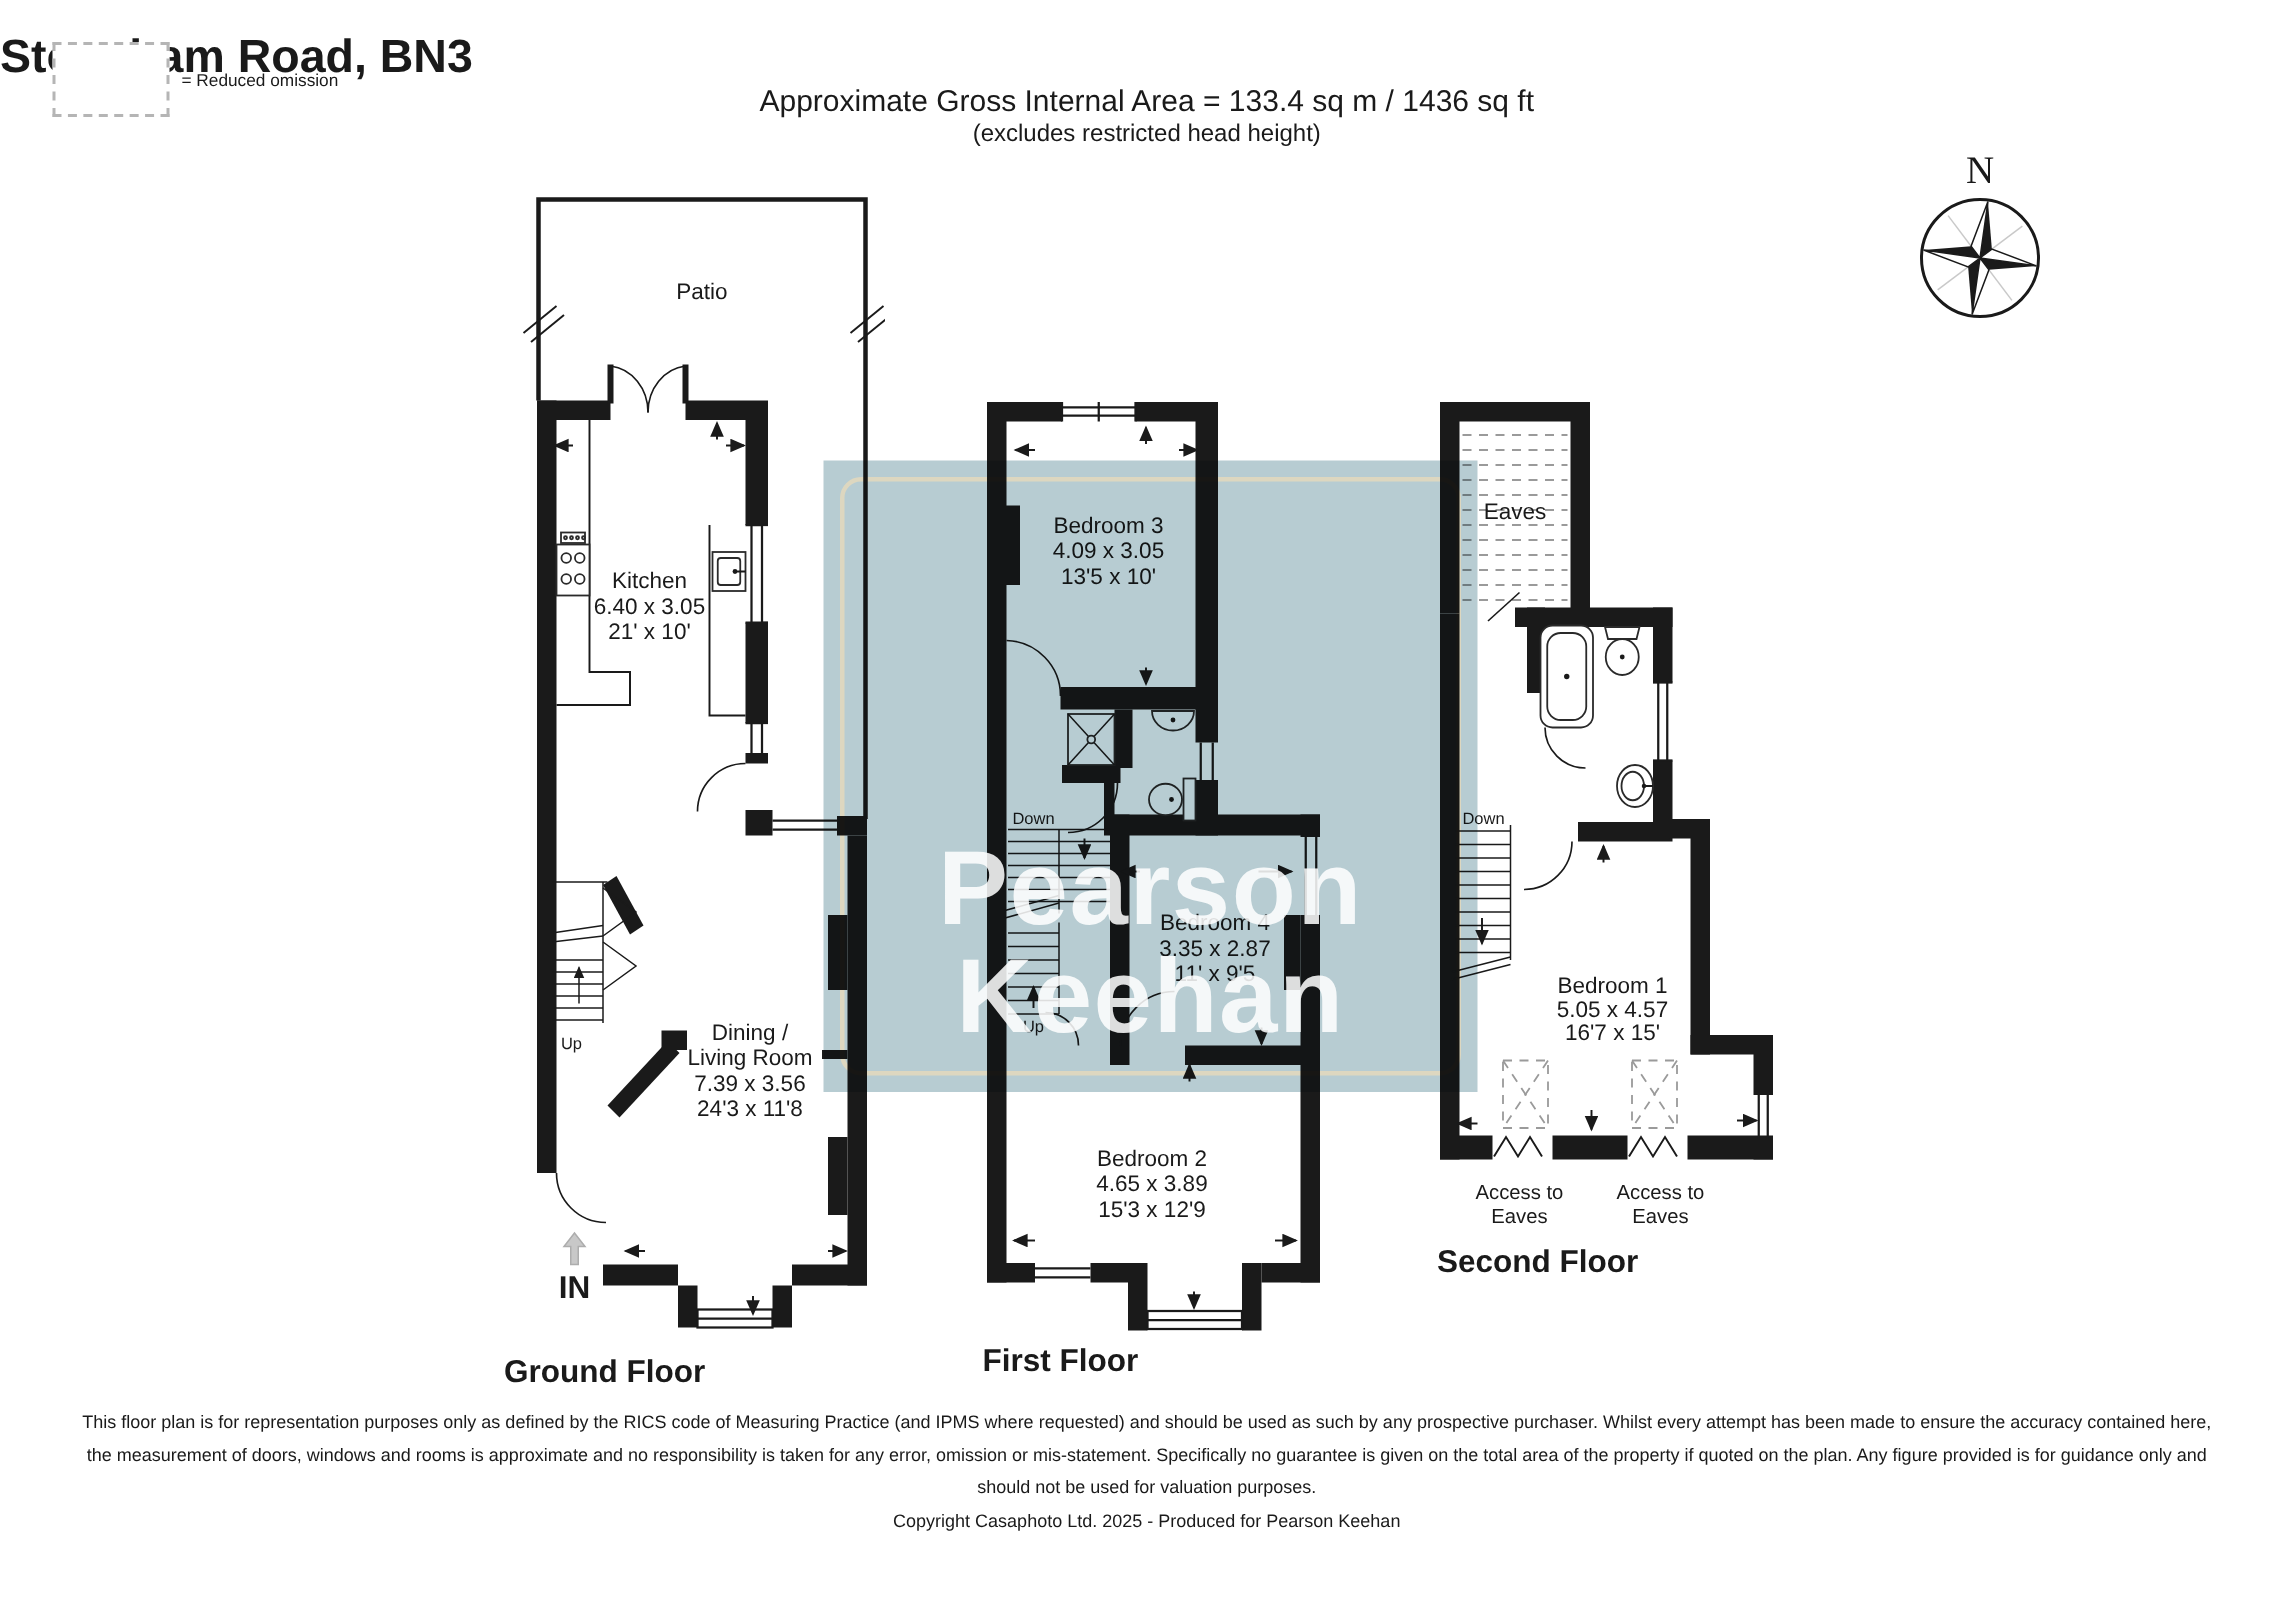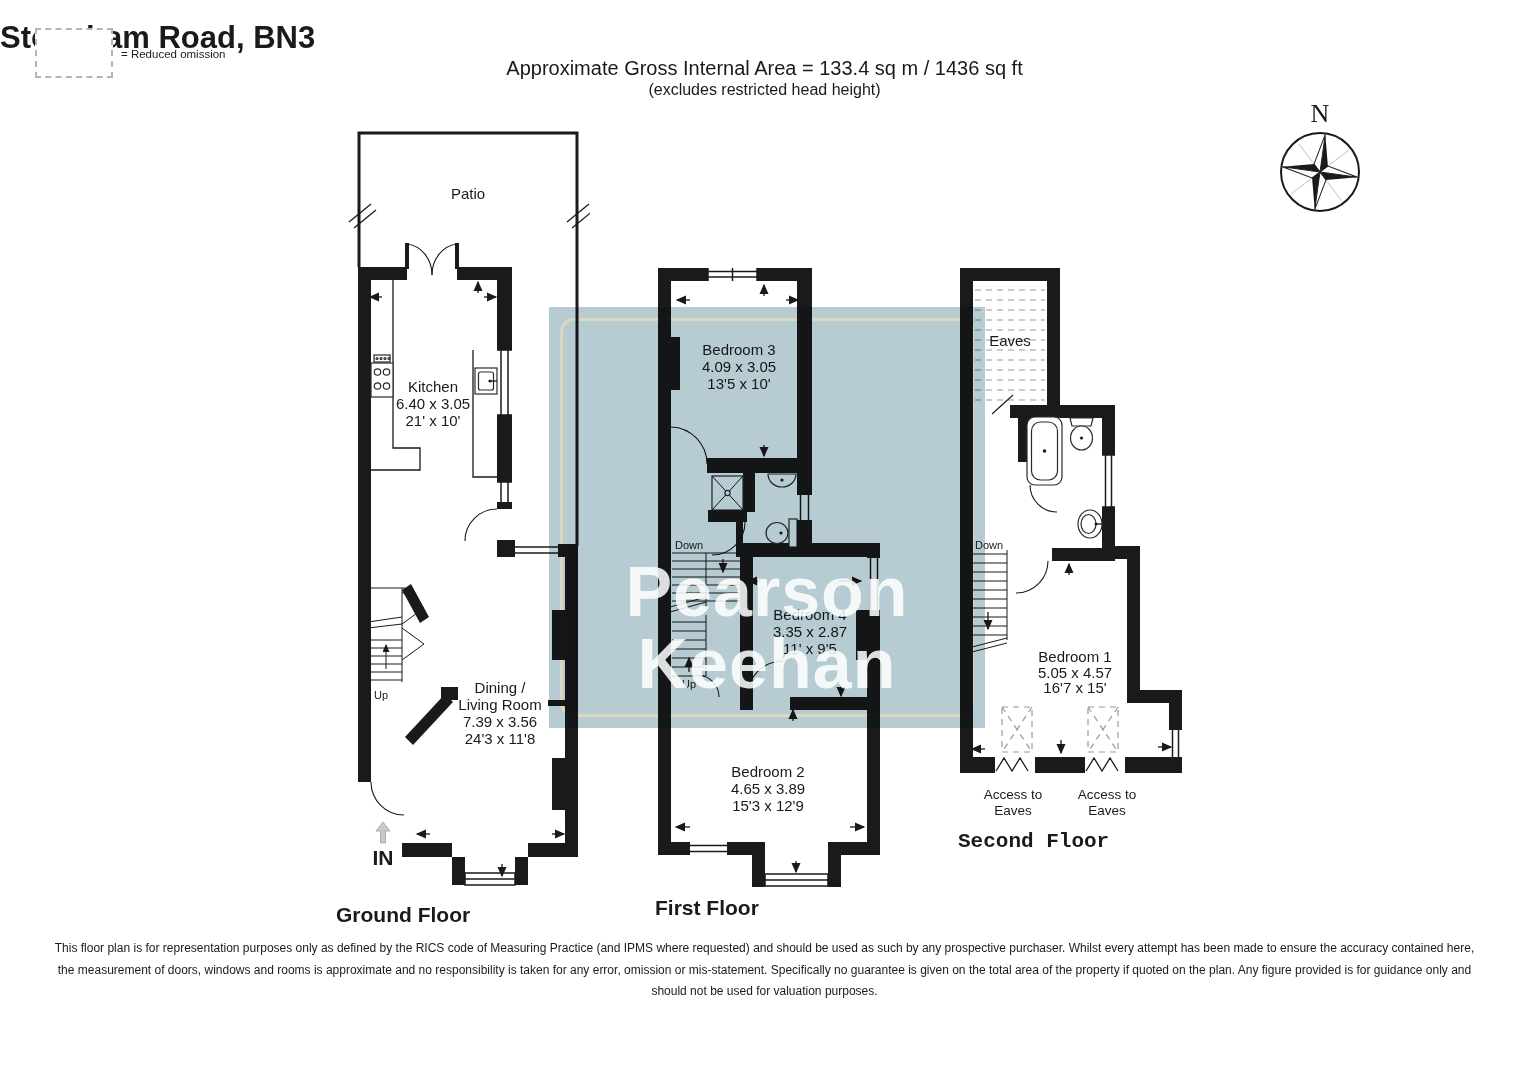--- a/index.html
+++ b/index.html
@@ -439,19 +439,20 @@
   <div class="abs z2" id="wm-box">
     <div id="wm-border"></div>
   </div>
   <div class="abs z3" id="wm-text">
     <div>Pearson</div>
     <div>Keehan</div>
   </div>
 
   <div class="abs floor-label" style="left:336px;top:903px;">Ground Floor</div>
   <div class="abs floor-label" style="left:655px;top:896px;">First Floor</div>
-  <div class="abs floor-label" style="left:958px;top:830px;font-family:Liberation Mono, monospace;">Second Floor</div>
+  <div class="abs floor-label" style="left:958px;top:830px;">Second Floor</div>
 
   <div class="abs" id="footer">
     <div>This floor plan is for representation purposes only as defined by the RICS code of Measuring Practice (and IPMS where requested) and should be used as such by any prospective purchaser. Whilst every attempt has been made to ensure the accuracy contained here, the measurement of doors, windows and rooms is approximate and no responsibility is taken for any error, omission or mis-statement. Specifically no guarantee is given on the total area of the property if quoted on the plan. Any figure provided is for guidance only and should not be used for valuation purposes.</div>
+    <div id="copyright">Copyright Casaphoto Ltd. 2025 - Produced for Pearson Keehan</div>
   </div>
 
 </div>
 
 </body></html>

